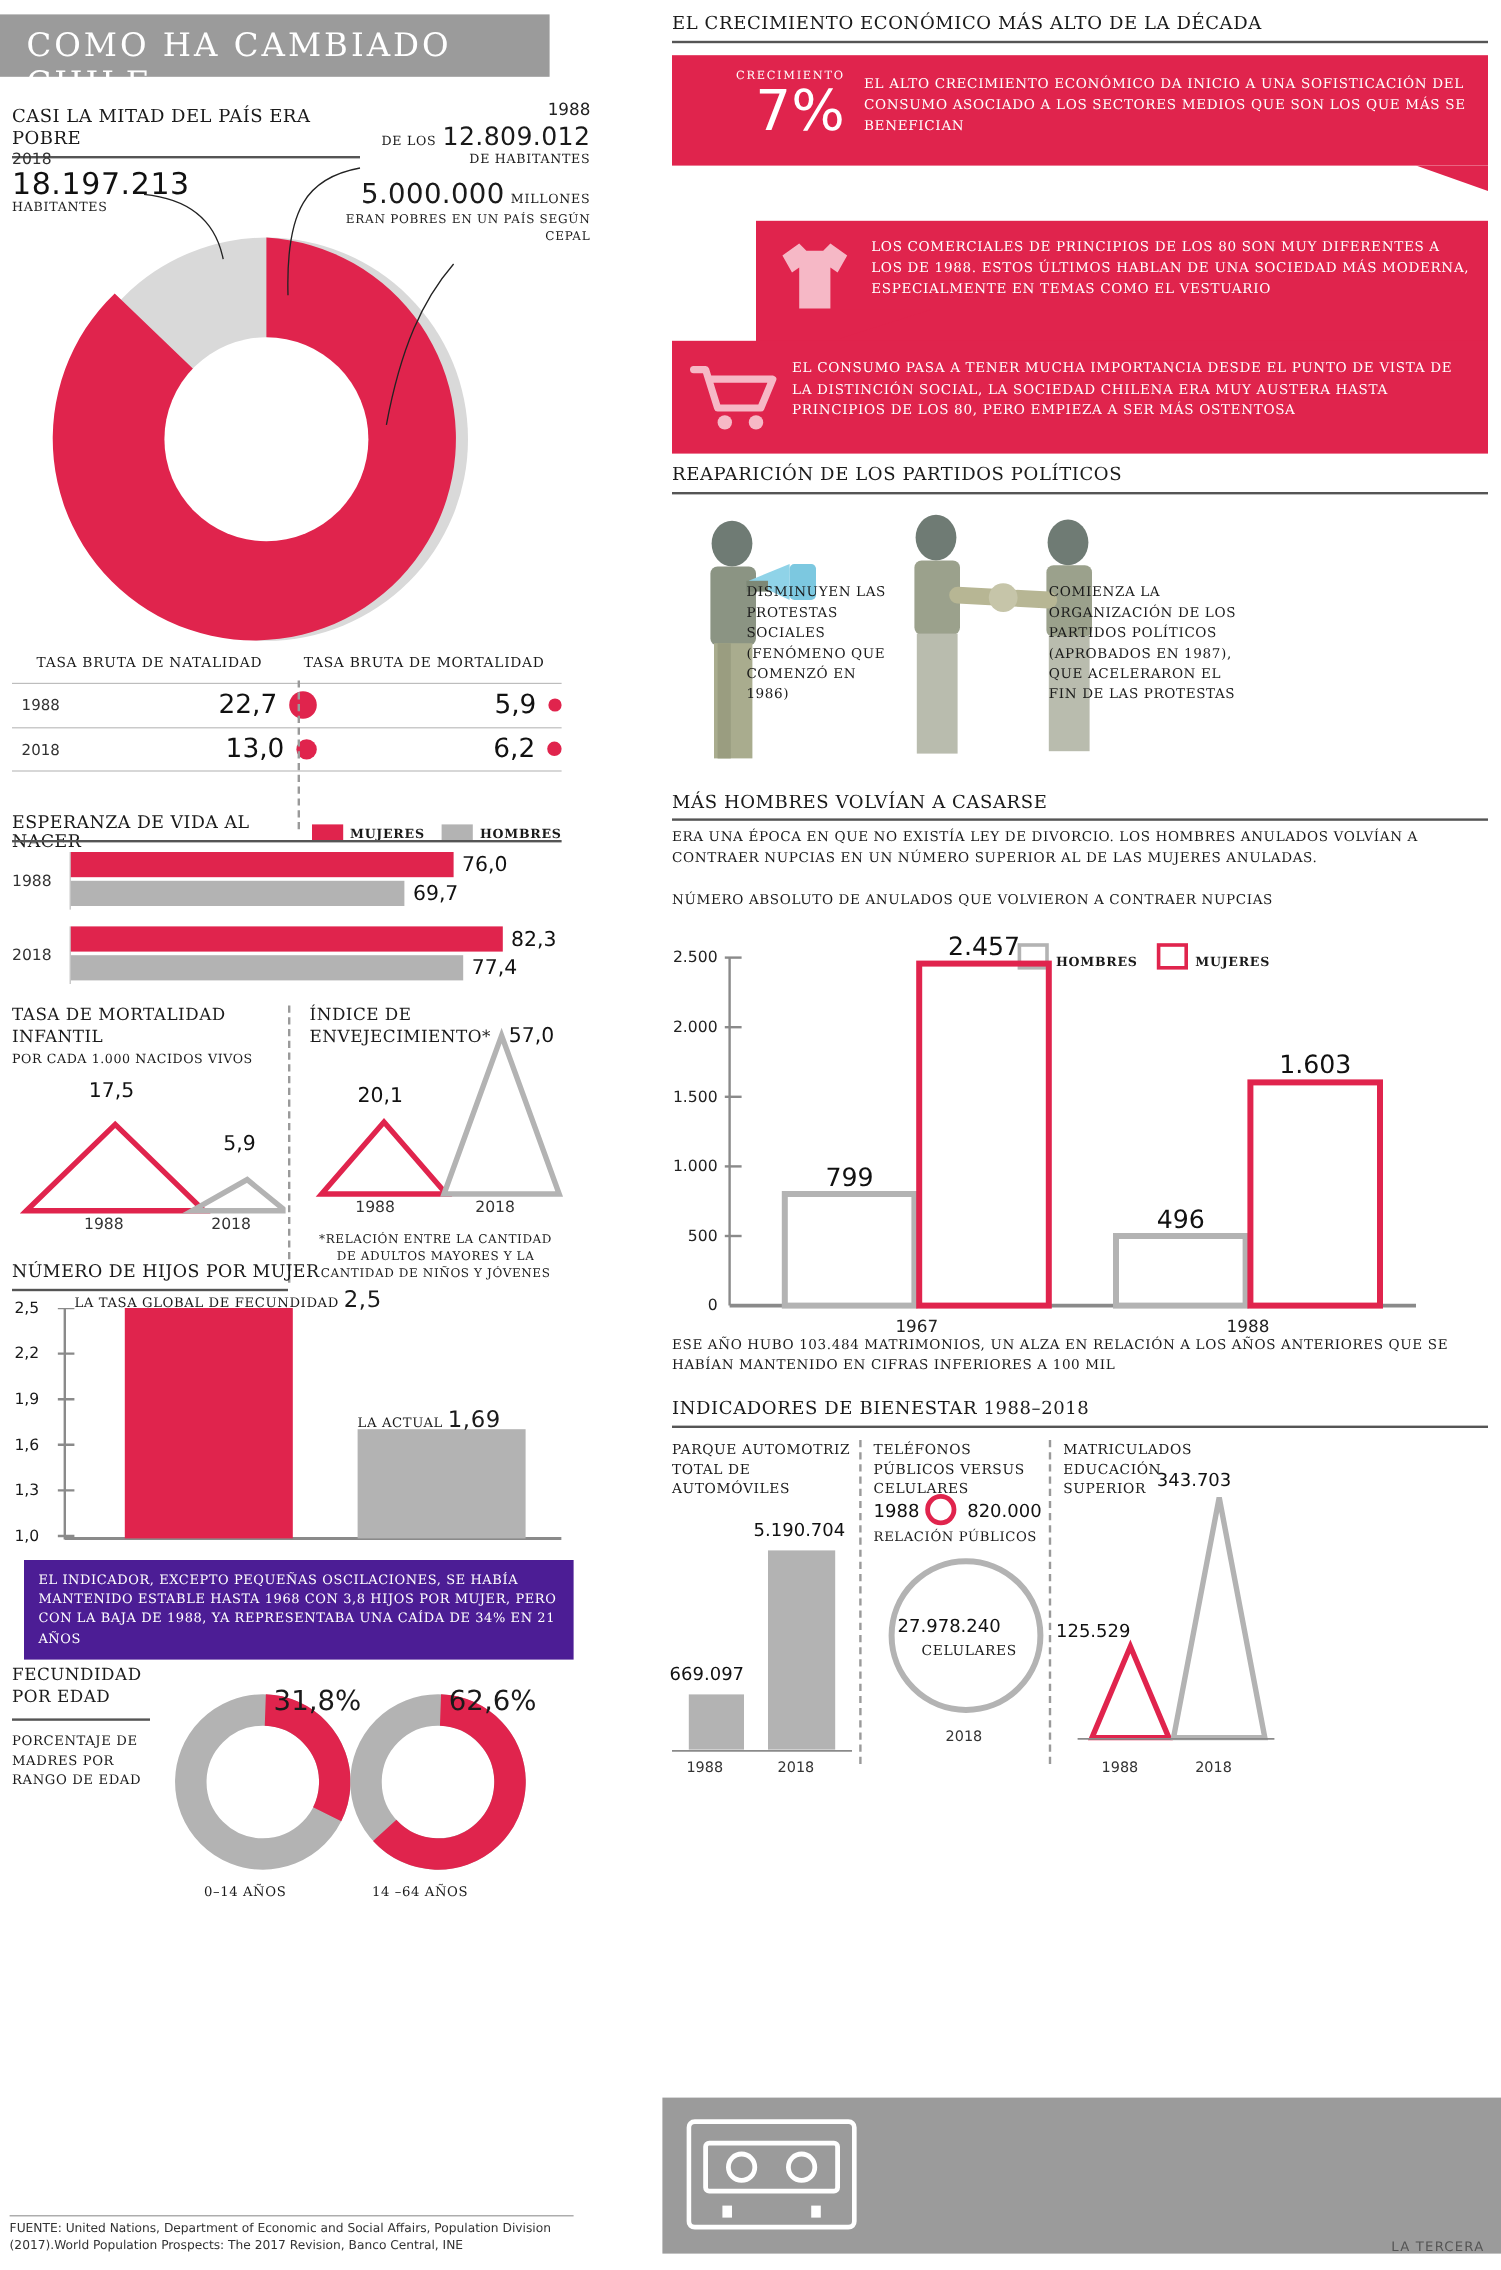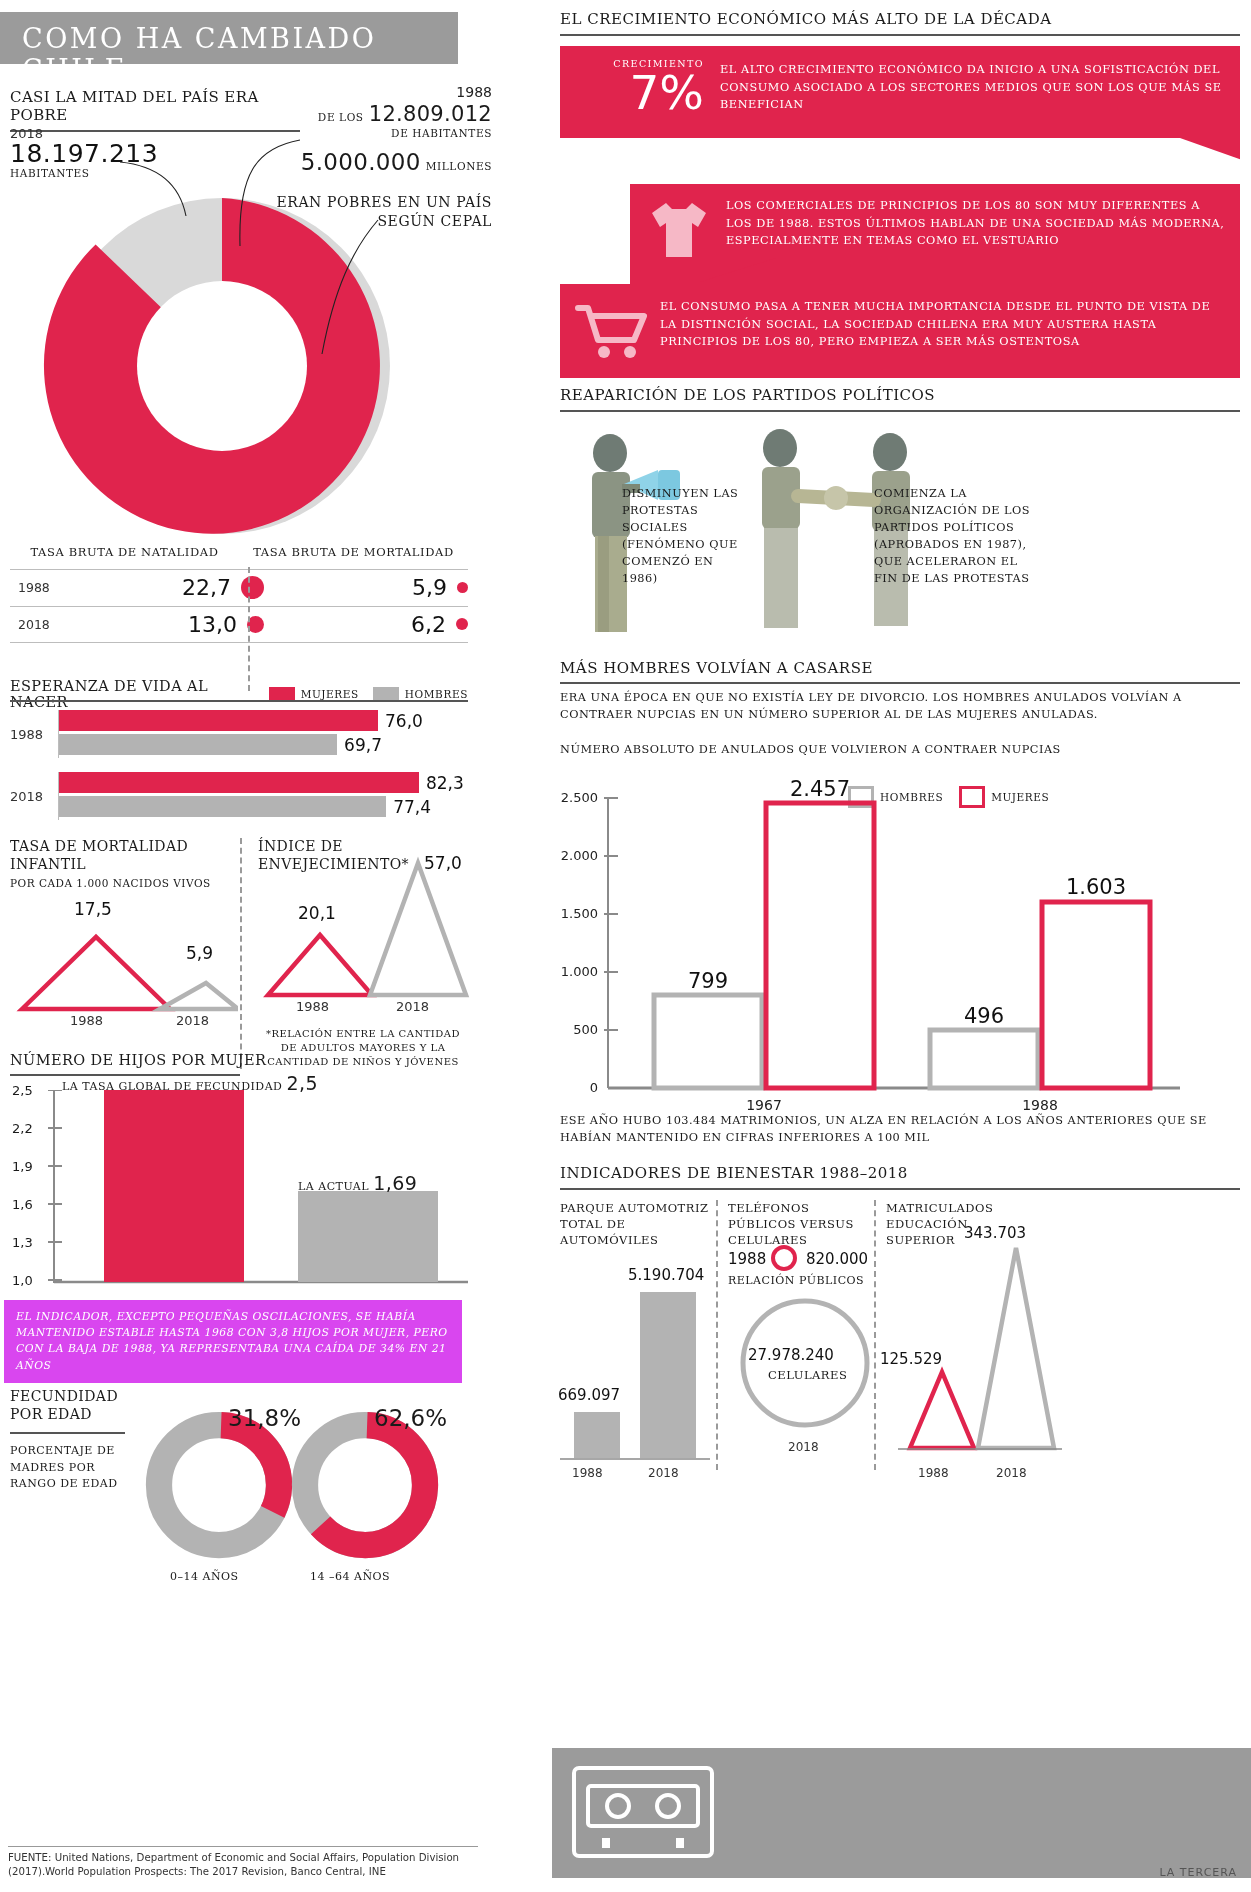--- a/index.html
+++ b/index.html
@@ -40,41 +40,41 @@
   .pov-2018 .n { font-family:"DejaVu Sans","Liberation Sans",sans-serif; font-size:25px; letter-spacing:.5px; color:#111; line-height:1.05;}
   .pov-2018 .h { font-family:"DejaVu Serif","Liberation Serif",serif; font-size:10.5px; letter-spacing:.6px; color:#222; }
 
   .pov-1988 { position:absolute; left:262px; top:84px; width:230px; text-align:right; }
   .pov-1988 .y { font-family:"DejaVu Sans","Liberation Sans",sans-serif; font-size:14px; color:#222; }
   .pov-1988 .line1 { margin-top:2px; }
   .pov-1988 .small { font-size:10.5px; letter-spacing:.6px; }
   .pov-1988 .big { font-family:"DejaVu Sans","Liberation Sans",sans-serif; font-size:21px; letter-spacing:.3px; }
   .pov-1988 .hab { font-size:10.5px; letter-spacing:.6px; margin-top:1px;}
   .pov-1988 .big2 { font-family:"DejaVu Sans","Liberation Sans",sans-serif; font-size:23px; letter-spacing:.3px; }
-  .pov-1988 .cepal { font-size:14px; letter-spacing:.6px; line-height:1.35; margin-top:18px;}
+  .pov-1988 .cepal { font-size:10px; letter-spacing:.6px; line-height:1.35; margin-top:2px;}
 
   .donut-wrap { position:absolute; left:52px; top:196px; width:340px; height:340px; }
 
   
   .tasa { position:absolute; left:10px; top:545px; width:458px; }
   .tasa-head { display:flex; font-size:11.5px; letter-spacing:.6px; text-align:center; }
   .tasa-head > div { flex:1; line-height:1.35; }
   .tasa-row { display:flex; align-items:center; border-top:1px solid #bdbdbd; height:37px; }
   .tasa-row:last-child { border-bottom:1px solid #bdbdbd; }
   .tasa-year { width:58px; font-family:"DejaVu Sans","Liberation Sans",sans-serif; font-size:12.5px; color:#333; padding-left:8px;}
   .tasa-cell { flex:1; display:flex; align-items:center; justify-content:flex-end; padding-right:8px; gap:10px;}
   .tasa-cell.second { padding-right:0px; }
   .tasa-val { font-family:"DejaVu Sans","Liberation Sans",sans-serif; font-size:22px; color:#111; }
   .dot { background:#e0244d; border-radius:50%; display:block; }
   .vdash { position:absolute; left:238px; top:-2px; height:124px; border-left:2px dashed #9a9a9a; }
 
   
   .esp-head { position:absolute; left:10px; top:678px; width:458px; display:flex; align-items:center; }
   .esp-head .t { font-size:14.5px; letter-spacing:.4px; flex:1; }
-  .legend { display:flex; align-items:center; gap:6px; font-size:10.5px; letter-spacing:.6px; }
+  .legend { display:flex; align-items:flex-end; gap:6px; font-size:10.5px; letter-spacing:.6px;font-weight:bold; }
   .swatch { width:26px; height:14px; display:block; }
   .esp-rule { position:absolute; left:10px; top:700px; width:458px; border-bottom:2px solid #555; }
 
   .esp-chart { position:absolute; left:10px; top:710px; width:458px; }
   .esp-group { display:flex; align-items:center; margin-bottom:14px; }
   .esp-year { width:48px; font-family:"DejaVu Sans","Liberation Sans",sans-serif; font-size:13px; color:#333; }
   .esp-bars { flex:1; border-left:1px solid #bdbdbd; padding-left:0px; }
   .esp-bar { height:21px; position:relative; margin-bottom:3px; }
   .esp-bar .fill { height:100%; }
   .esp-bar .lbl { position:absolute; left:100%; top:50%; transform:translateY(-50%); margin-left:7px;
@@ -92,23 +92,23 @@
   .footnote { font-size:10px; letter-spacing:.5px; text-align:center; line-height:1.4; margin-top:6px;}
 
   
   .hijos-h { position:absolute; left:10px; top:1052px; font-size:14.5px; letter-spacing:.4px; }
   .hijos-rule { position:absolute; left:10px; top:1074px; width:230px; }
   .fec-chart { position:absolute; left:10px; top:1090px; width:458px; height:200px; }
   .fec-note { position:absolute; font-size:11px; letter-spacing:.5px; }
   .fec-note b { font-family:"DejaVu Sans","Liberation Sans",sans-serif; font-weight:normal; font-size:19px; }
 
   .greybox {
-    position:absolute; left:4px; top:1300px; width:458px;
-    background:#d946ef; color:#fff; padding:9px 12px;
-    font-size:10.8px; letter-spacing:.5px; line-height:1.5;font-style:italic;
+    position:absolute; left:20px; top:1300px; width:458px;
+    background:#4c1d95; color:#fff; padding:9px 12px;
+    font-size:10.8px; letter-spacing:.5px; line-height:1.5;
   }
 
   
   .fe-h { position:absolute; left:10px; top:1387px; width:120px; font-size:14px; letter-spacing:.4px; line-height:1.3;}
   .fe-rule { position:absolute; left:10px; top:1432px; width:115px; border-bottom:2px solid #555; }
   .fe-sub { position:absolute; left:10px; top:1443px; width:125px; font-size:11px; letter-spacing:.5px; line-height:1.5;}
 
   
   .source { position:absolute; left:8px; top:1846px; width:470px; border-top:1px solid #999; padding-top:4px;
             font-family:"DejaVu Sans","Liberation Sans",sans-serif; font-size:10.2px; color:#333; line-height:1.35;}

